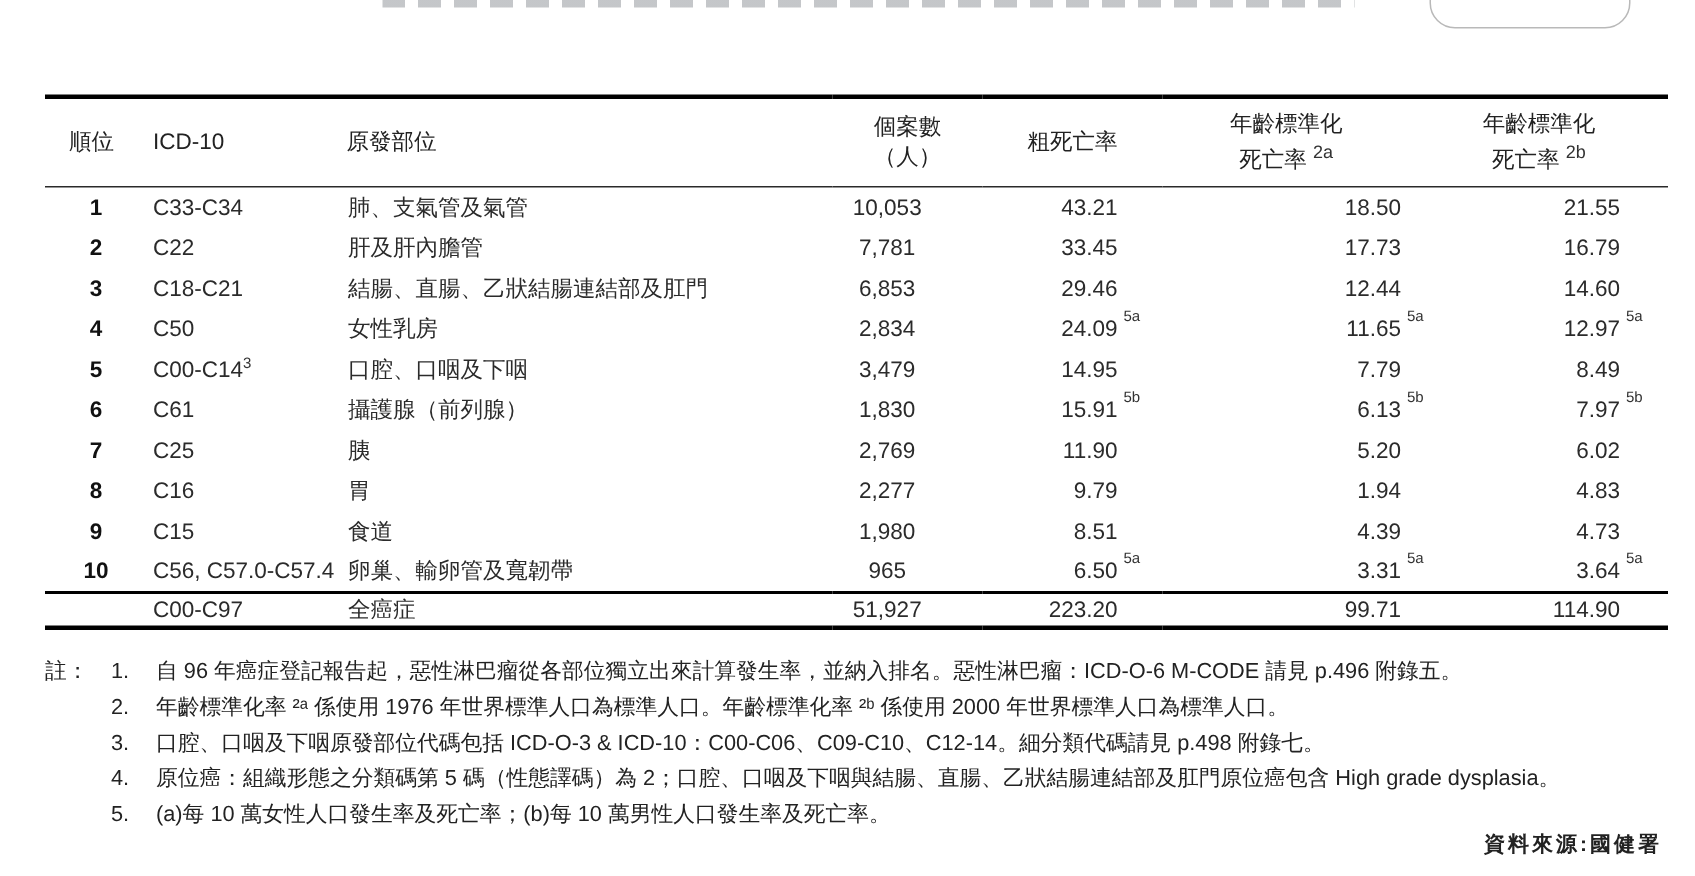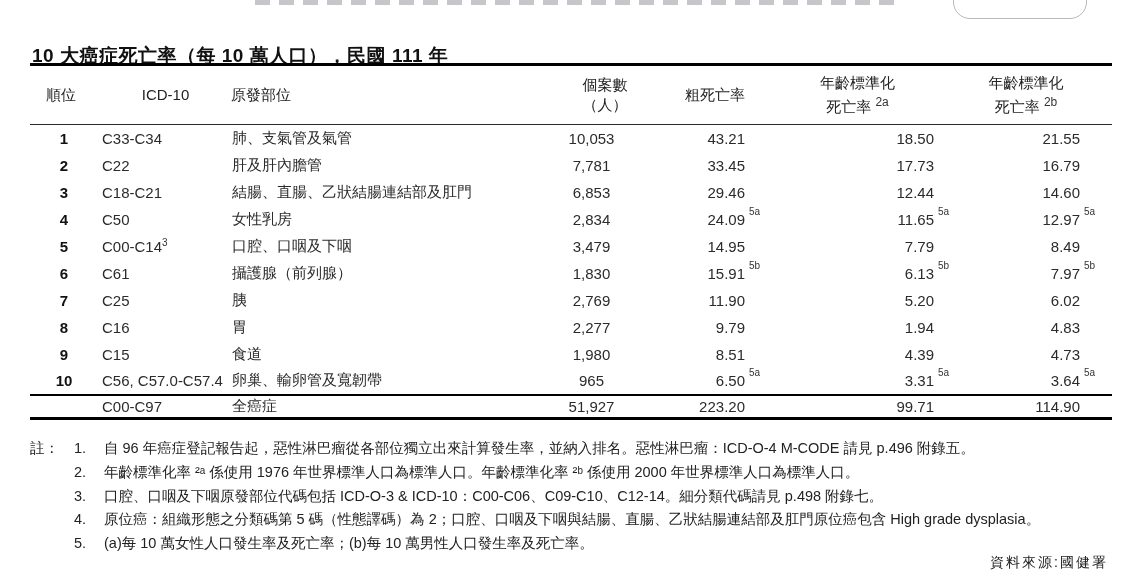--- a/index.html
+++ b/index.html
@@ -23,21 +23,21 @@
   }
   table.main{
     position:absolute; left:30px; top:63px; width:1082px;
     border-collapse:collapse; table-layout:fixed;
     border-top:3.5px solid #000;
     font-size:15px;
   }
   table.main th{ font-weight:normal; color:#222; vertical-align:middle; line-height:1.35; }
   tr.header-row{ height:60px; border-bottom:1.8px solid #2a2a2a; }
   th.h-rank{ text-align:left; padding-left:16px; }
-  th.h-icd{ text-align:center; padding-left:4px; }
+  th.h-icd{ text-align:left; padding-left:4px; }
   th.h-site{ text-align:left; }
   th.h-center{ text-align:center; }
   tbody.rows tr{ height:27px; }
   td{ vertical-align:middle; }
   td.rank{ text-align:center; font-weight:bold; color:#111; }
   td.icd{ padding-left:4px; white-space:nowrap; }
   td.site{ padding-left:2px; white-space:nowrap; }
   td.num{ text-align:right; white-space:nowrap; }
   td.c-cases{ padding-right:28px;text-align:center; }
   td.c-crude{ padding-right:30px; }
@@ -55,33 +55,32 @@
   .footnotes{
     position:absolute; left:30px; top:437px; width:1086px;
     display:flex; font-size:14.5px; line-height:1.64; color:#222;
   }
   .fn-label{ flex:0 0 44px; }
   .fn-list{ flex:1; }
   .fn-item{ display:flex; }
   .fn-num{ flex:0 0 30px; }
   .fn-text{ flex:1; padding-right:4px; }
   .source{
-    position:absolute; right:22px; bottom:12px; font-size:14px; font-weight:normal;
+    position:absolute; right:22px; bottom:12px; font-size:14px; font-weight:bold;
     letter-spacing:2px; color:#222; white-space:nowrap;
   }
 </style>
 </head>
 <body>
 
 <div class="page">
 
   <div class="top-strip"></div>
   <div class="cropped-btn"></div>
 
-  <h1 class="title">10 大癌症死亡率（每 10 萬人口），民國 111 年</h1>
 
   <table class="main">
     <colgroup>
       <col style="width:68px">
         <col style="width:132px">
         <col style="width:325px">
       <col style="width:100px">
         <col style="width:120px">
         <col style="width:165px">
         <col style="width:172px">
@@ -218,21 +217,21 @@
         <td class="num c-asrb">114.90</td>
       </tr>
     </tbody>
   </table>
 
   <div class="footnotes">
     <div class="fn-label">註：</div>
     <div class="fn-list">
     <div class="fn-item">
       <span class="fn-num">1.</span>
-      <span class="fn-text">自 96 年癌症登記報告起，惡性淋巴瘤從各部位獨立出來計算發生率，並納入排名。惡性淋巴瘤：ICD-O-4 M-CODE 請見 p.496 附錄五。</span>
+      <span class="fn-text">自 96 年癌症登記報告起，惡性淋巴瘤從各部位獨立出來計算發生率，並納入排名。惡性淋巴瘤：ICD-O-6 M-CODE 請見 p.496 附錄五。</span>
     </div>
 
     <div class="fn-item">
       <span class="fn-num">2.</span>
       <span class="fn-text">年齡標準化率 ²ᵃ 係使用 1976 年世界標準人口為標準人口。年齡標準化率 ²ᵇ 係使用 2000 年世界標準人口為標準人口。</span>
     </div>
 
     <div class="fn-item">
       <span class="fn-num">3.</span>
       <span class="fn-text">口腔、口咽及下咽原發部位代碼包括 ICD-O-3 &amp; ICD-10：C00-C06、C09-C10、C12-14。細分類代碼請見 p.498 附錄七。</span>

